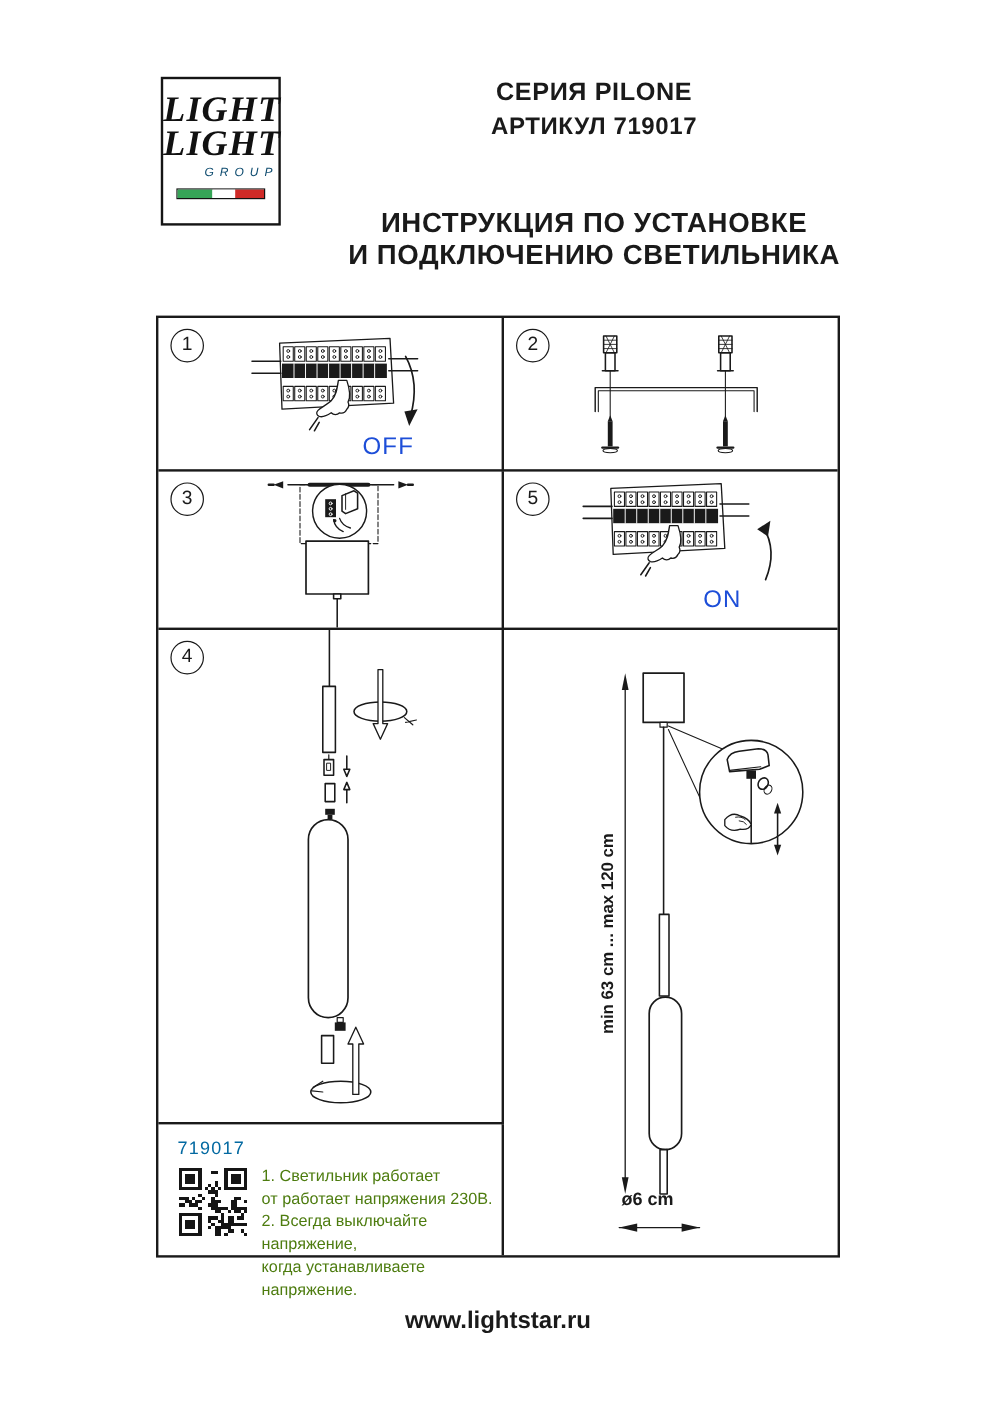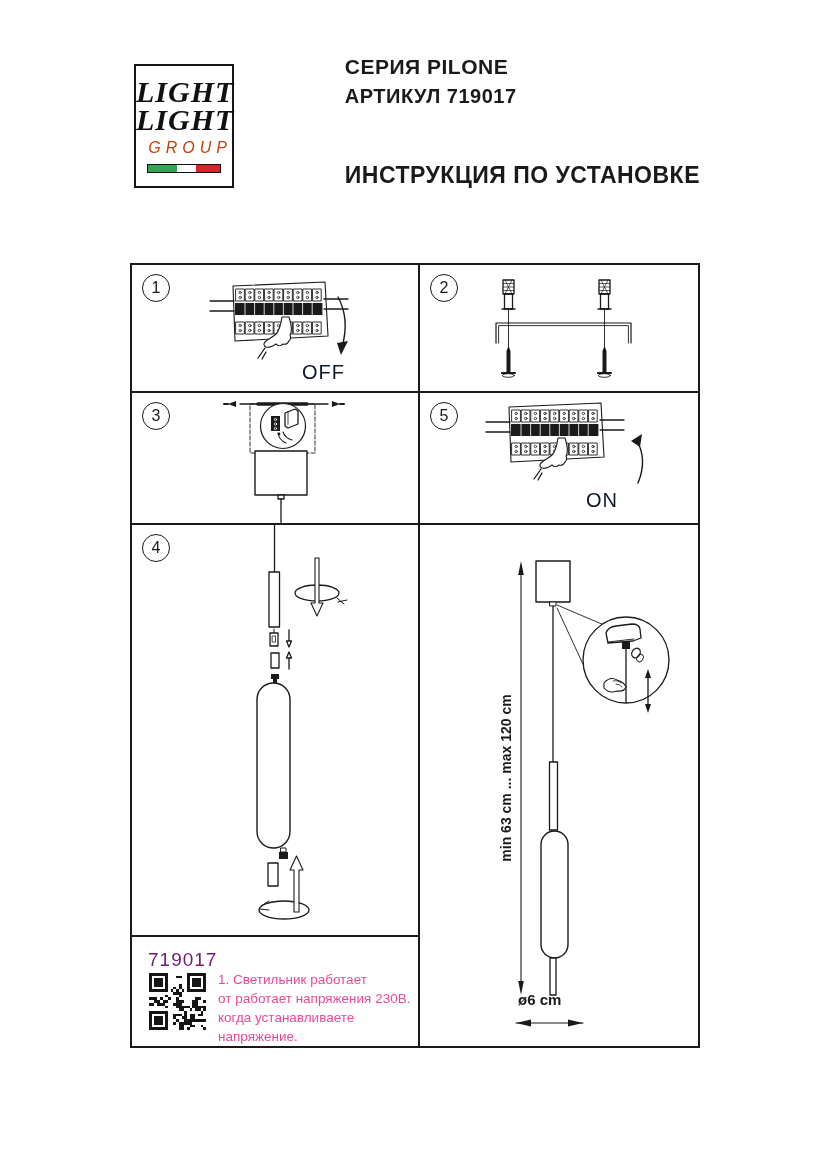--- a/index.html
+++ b/index.html
@@ -5,27 +5,27 @@
   html,body{margin:0;padding:0;background:#fff;}
   #page{position:relative;width:826px;height:1169px;background:#ffffff;
         font-family:"Liberation Sans",sans-serif;color:#1a1a1a;overflow:hidden;}
 
   
   #logo{position:absolute;left:134px;top:64px;width:100px;height:124px;
         border:2px solid #151515;box-sizing:border-box;text-align:right;background:#fff;font-style:italic;}
   #logo .w{font-family:"Liberation Serif",serif;font-weight:bold;font-size:30px;
            line-height:28px;letter-spacing:1px;color:#111;}
   #logo .w1{margin-top:12px;}
-  #logo .g{font-size:16px;letter-spacing:5px;margin-top:5px;color:#c2410c;text-indent:5px;}
+  #logo .g{font-size:10px;letter-spacing:5px;margin-top:5px;color:#0c4a6e;text-indent:5px;}
   #flag{margin:7px auto 0;width:72px;height:7px;border:1px solid #111;display:flex;box-sizing:content-box;}
   #flag span{display:block;height:100%;}
   #flag .f1{width:40%;} #flag .f2{width:26%;} #flag .f3{width:34%;}
 
   
-  #hdr{position:absolute;top:55px;right:126px;text-align:left;}
+  #hdr{position:absolute;top:65px;right:126px;text-align:center;}
   #hdr .ser{font-size:21px;font-weight:bold;letter-spacing:.5px;line-height:24px;}
   #hdr .art{font-size:20px;font-weight:bold;letter-spacing:.5px;line-height:24px;margin-top:5px;}
   #hdr .ttl{font-size:23px;font-weight:bold;letter-spacing:.5px;line-height:27px;margin-top:54px;}
 
   
   #grid{position:absolute;left:130px;top:263px;width:570px;height:785px;
         border:2px solid #1a1a1a;box-sizing:border-box;background:#fff;}
   .panel{position:absolute;box-sizing:border-box;}
   .bR{border-right:2px solid #1a1a1a;} .bB{border-bottom:2px solid #1a1a1a;}
   #p1{left:0;top:0;width:288px;height:128px;}
@@ -33,30 +33,30 @@
   #p3{left:0;top:128px;width:288px;height:132px;}
   #p5{left:288px;top:128px;width:278px;height:132px;}
   #p4{left:0;top:260px;width:288px;height:412px;}
   #p7{left:0;top:672px;width:288px;height:109px;}
   #p6{left:288px;top:260px;width:278px;height:521px;}
   .panel svg{position:absolute;left:0;top:0;stroke:#1a1a1a;fill:none;
              stroke-width:1.3;stroke-linecap:round;stroke-linejoin:round;}
   .num{position:absolute;left:10px;top:9px;width:28px;height:28px;border:1.6px solid #1a1a1a;
        border-radius:50%;box-sizing:border-box;text-align:center;line-height:25px;
        font-size:16px;background:#fff;}
-  .swlabel{position:absolute;font-size:20px;letter-spacing:1px;color:#0f172a;}
+  .swlabel{position:absolute;font-size:20px;letter-spacing:1px;color:#1d4ed8;}
 
   
   #dimH{position:absolute;left:-64px;top:245px;width:300px;height:16px;line-height:16px;
         text-align:center;font-size:14px;font-weight:bold;transform:rotate(-90deg);}
   #dimD{position:absolute;left:98px;top:466px;width:74px;
         font-size:15px;font-weight:bold;}
-  #art7{position:absolute;left:16px;top:12px;font-size:19px;letter-spacing:1px;color:#701a75;}
+  #art7{position:absolute;left:16px;top:12px;font-size:15px;letter-spacing:1px;color:#0369a1;}
   #qr{position:absolute;left:17px;top:36px;width:57px;height:57px;fill:#151515;stroke:none;}
-  #infoTxt{position:absolute;left:86px;top:33px;font-size:13.5px;line-height:19px;color:#ec4899;}
+  #infoTxt{position:absolute;left:86px;top:33px;font-size:13.5px;line-height:19px;color:#4d7c0f;}
   #infoTxt span{display:block;}
 
   #footer{position:absolute;left:130px;top:1090px;width:570px;text-align:center;
           font-size:20px;font-weight:bold;}
 </style>
 </head>
 <body>
 
 <div id="page">
 
@@ -69,20 +69,21 @@
       <span class="f2" style="background: rgb(255, 255, 255);"></span>
       <span class="f3" style="background: rgb(207, 42, 39);"></span>
     </div>
   </div>
 
   <div id="hdr">
     <div class="ser">СЕРИЯ PILONE</div>
     <div class="art">АРТИКУЛ 719017</div>
     <div class="ttl">
       <div>ИНСТРУКЦИЯ ПО УСТАНОВКЕ</div>
+      <div>И ПОДКЛЮЧЕНИЮ СВЕТИЛЬНИКА</div>
     </div>
   </div>
 
   <div id="grid">
 
     <div id="p1" class="panel bR bB">
       <svg width="286" height="126" viewBox="0 0 286 126">
         <polygon points="101,21 193,17 196,71 103,76" stroke-width="1.1"></polygon>
         <line x1="78" y1="36" x2="102" y2="36"></line>
           <line x1="78" y1="46" x2="102" y2="46"></line>
@@ -592,20 +593,22 @@
           <rect x="16" y="19" width="1" height="1"></rect>
           <rect x="19" y="19" width="1" height="1"></rect>
           <rect x="11" y="20" width="1" height="1"></rect>
           <rect x="12" y="20" width="1" height="1"></rect>
           <rect x="14" y="20" width="1" height="1"></rect>
           <rect x="20" y="20" width="1" height="1"></rect>
         </svg>
       <div id="infoTxt">
         <span>1. Светильник работает</span>
         <span>от работает напряжения 230В.</span>
+        <span>2. Всегда выключайте напряжение,</span>
         <span>когда устанавливаете напряжение.</span>
       </div>
     </div>
 
   </div>
 
+  <div id="footer">www.lightstar.ru</div>
 
 </div>
 
 </body></html>

